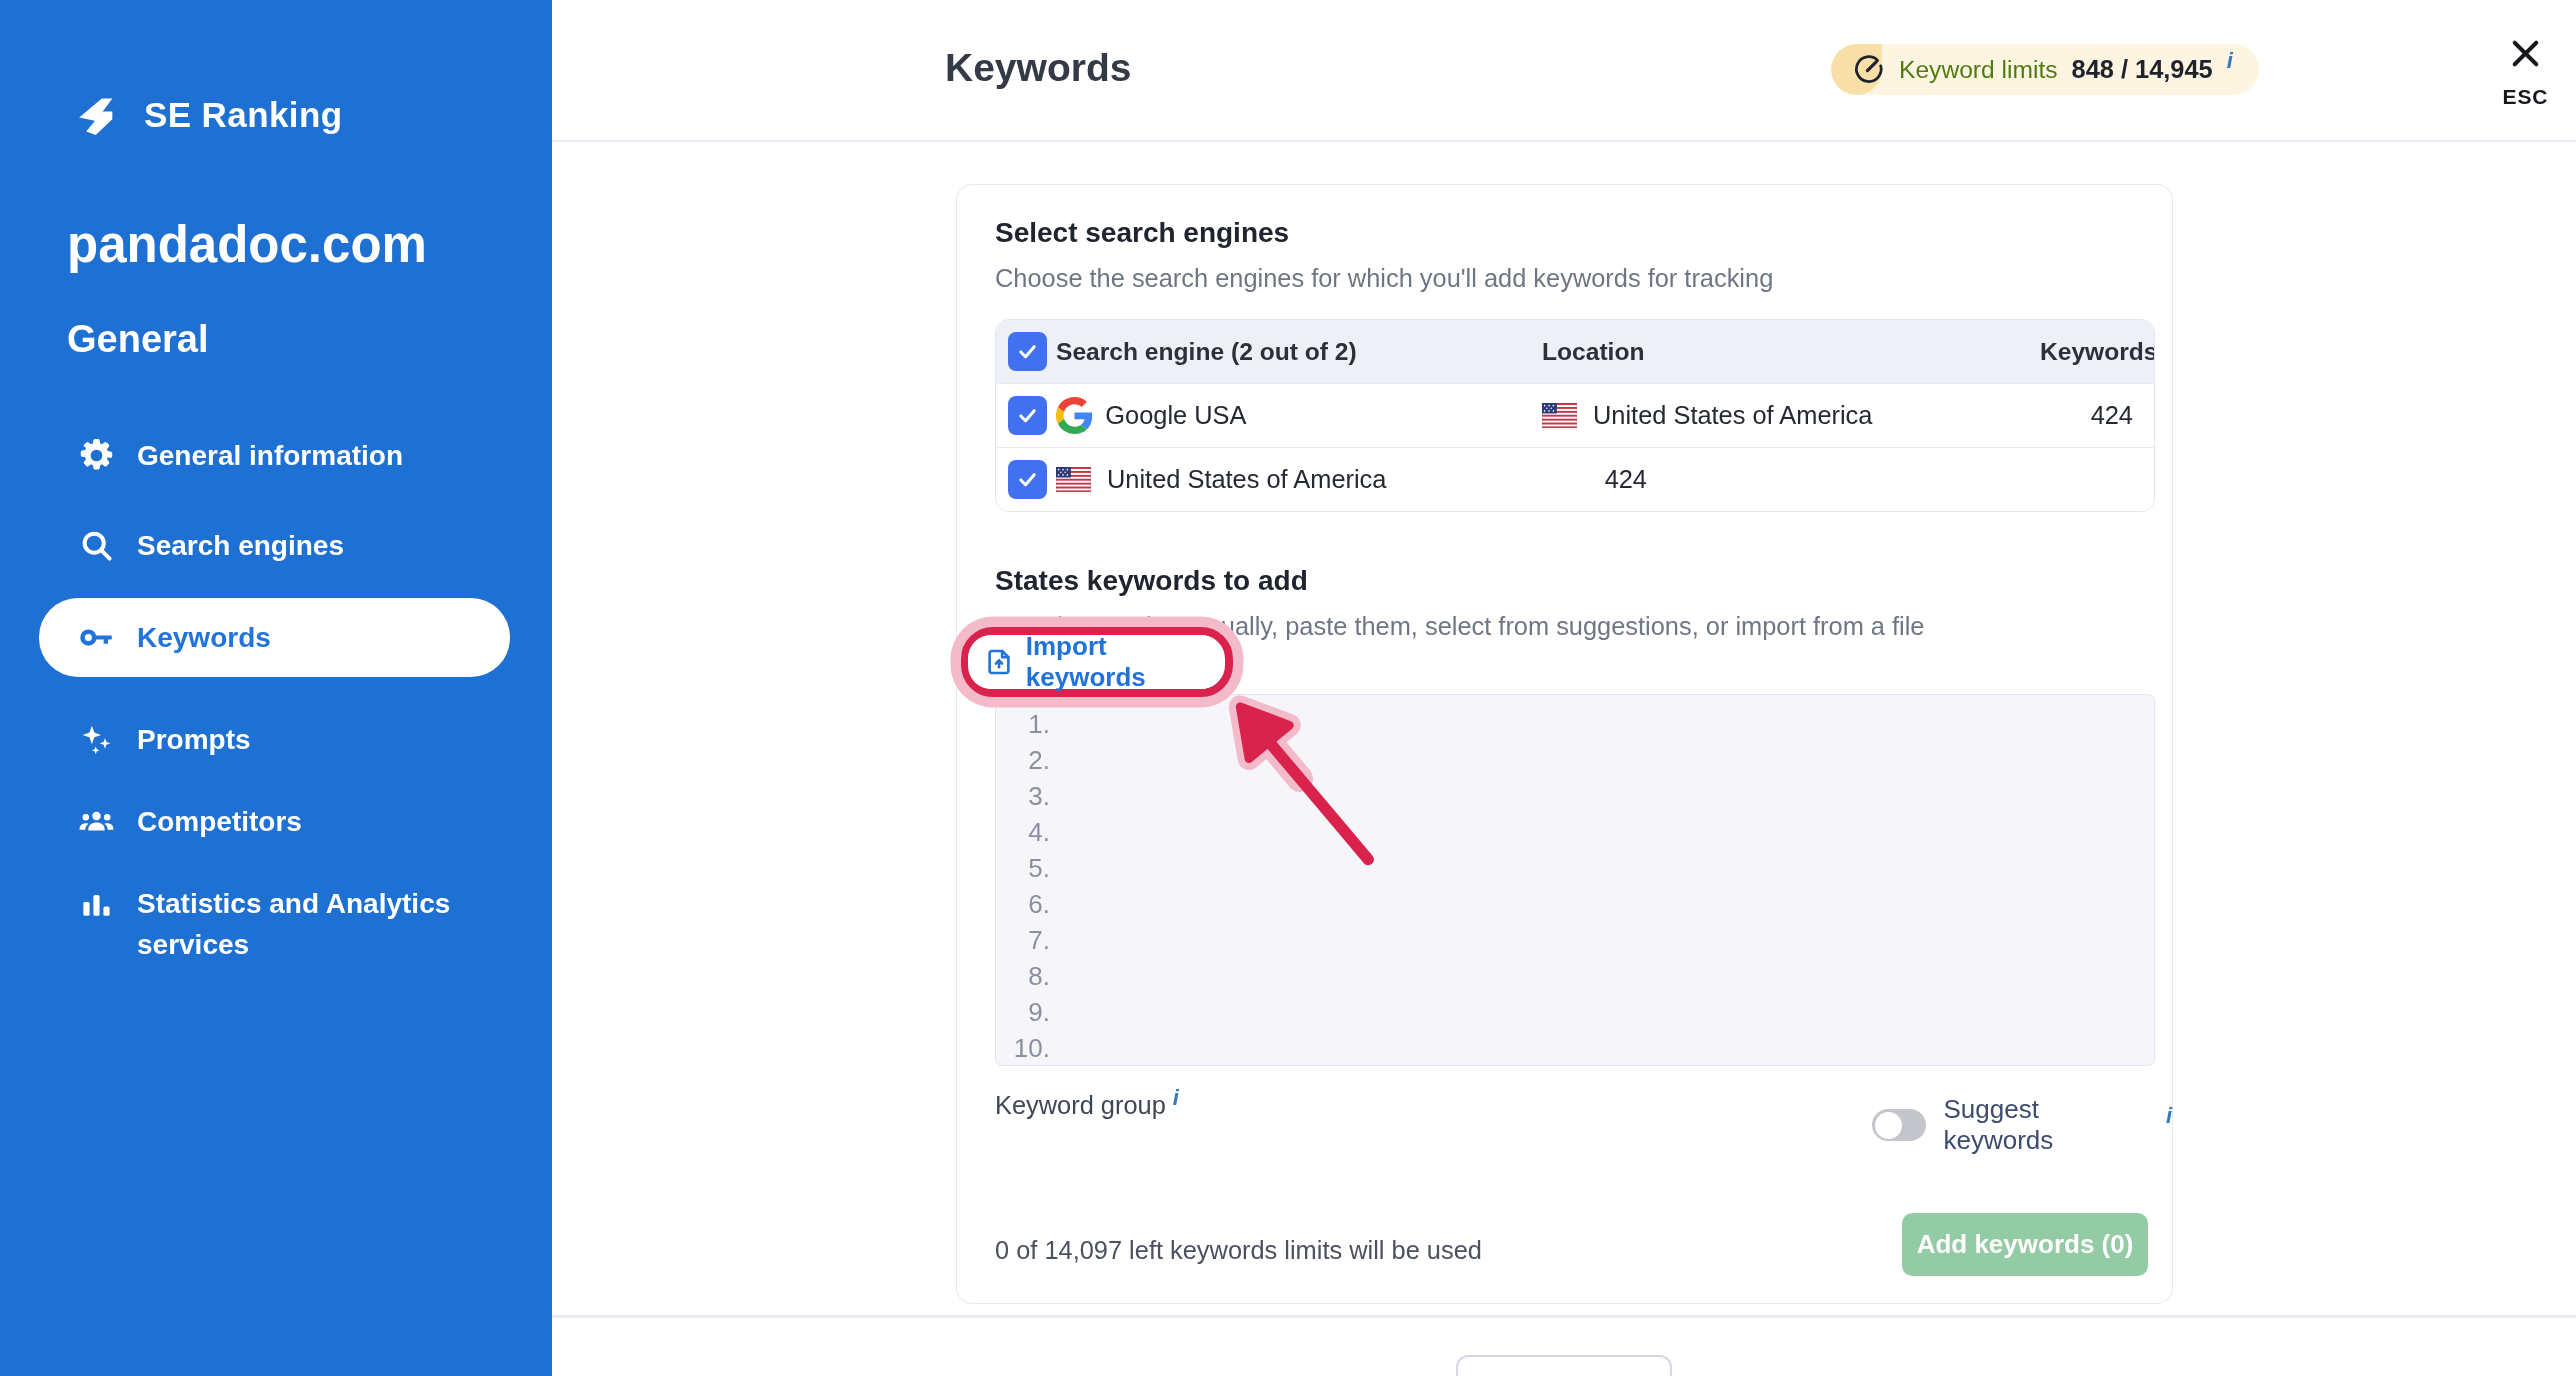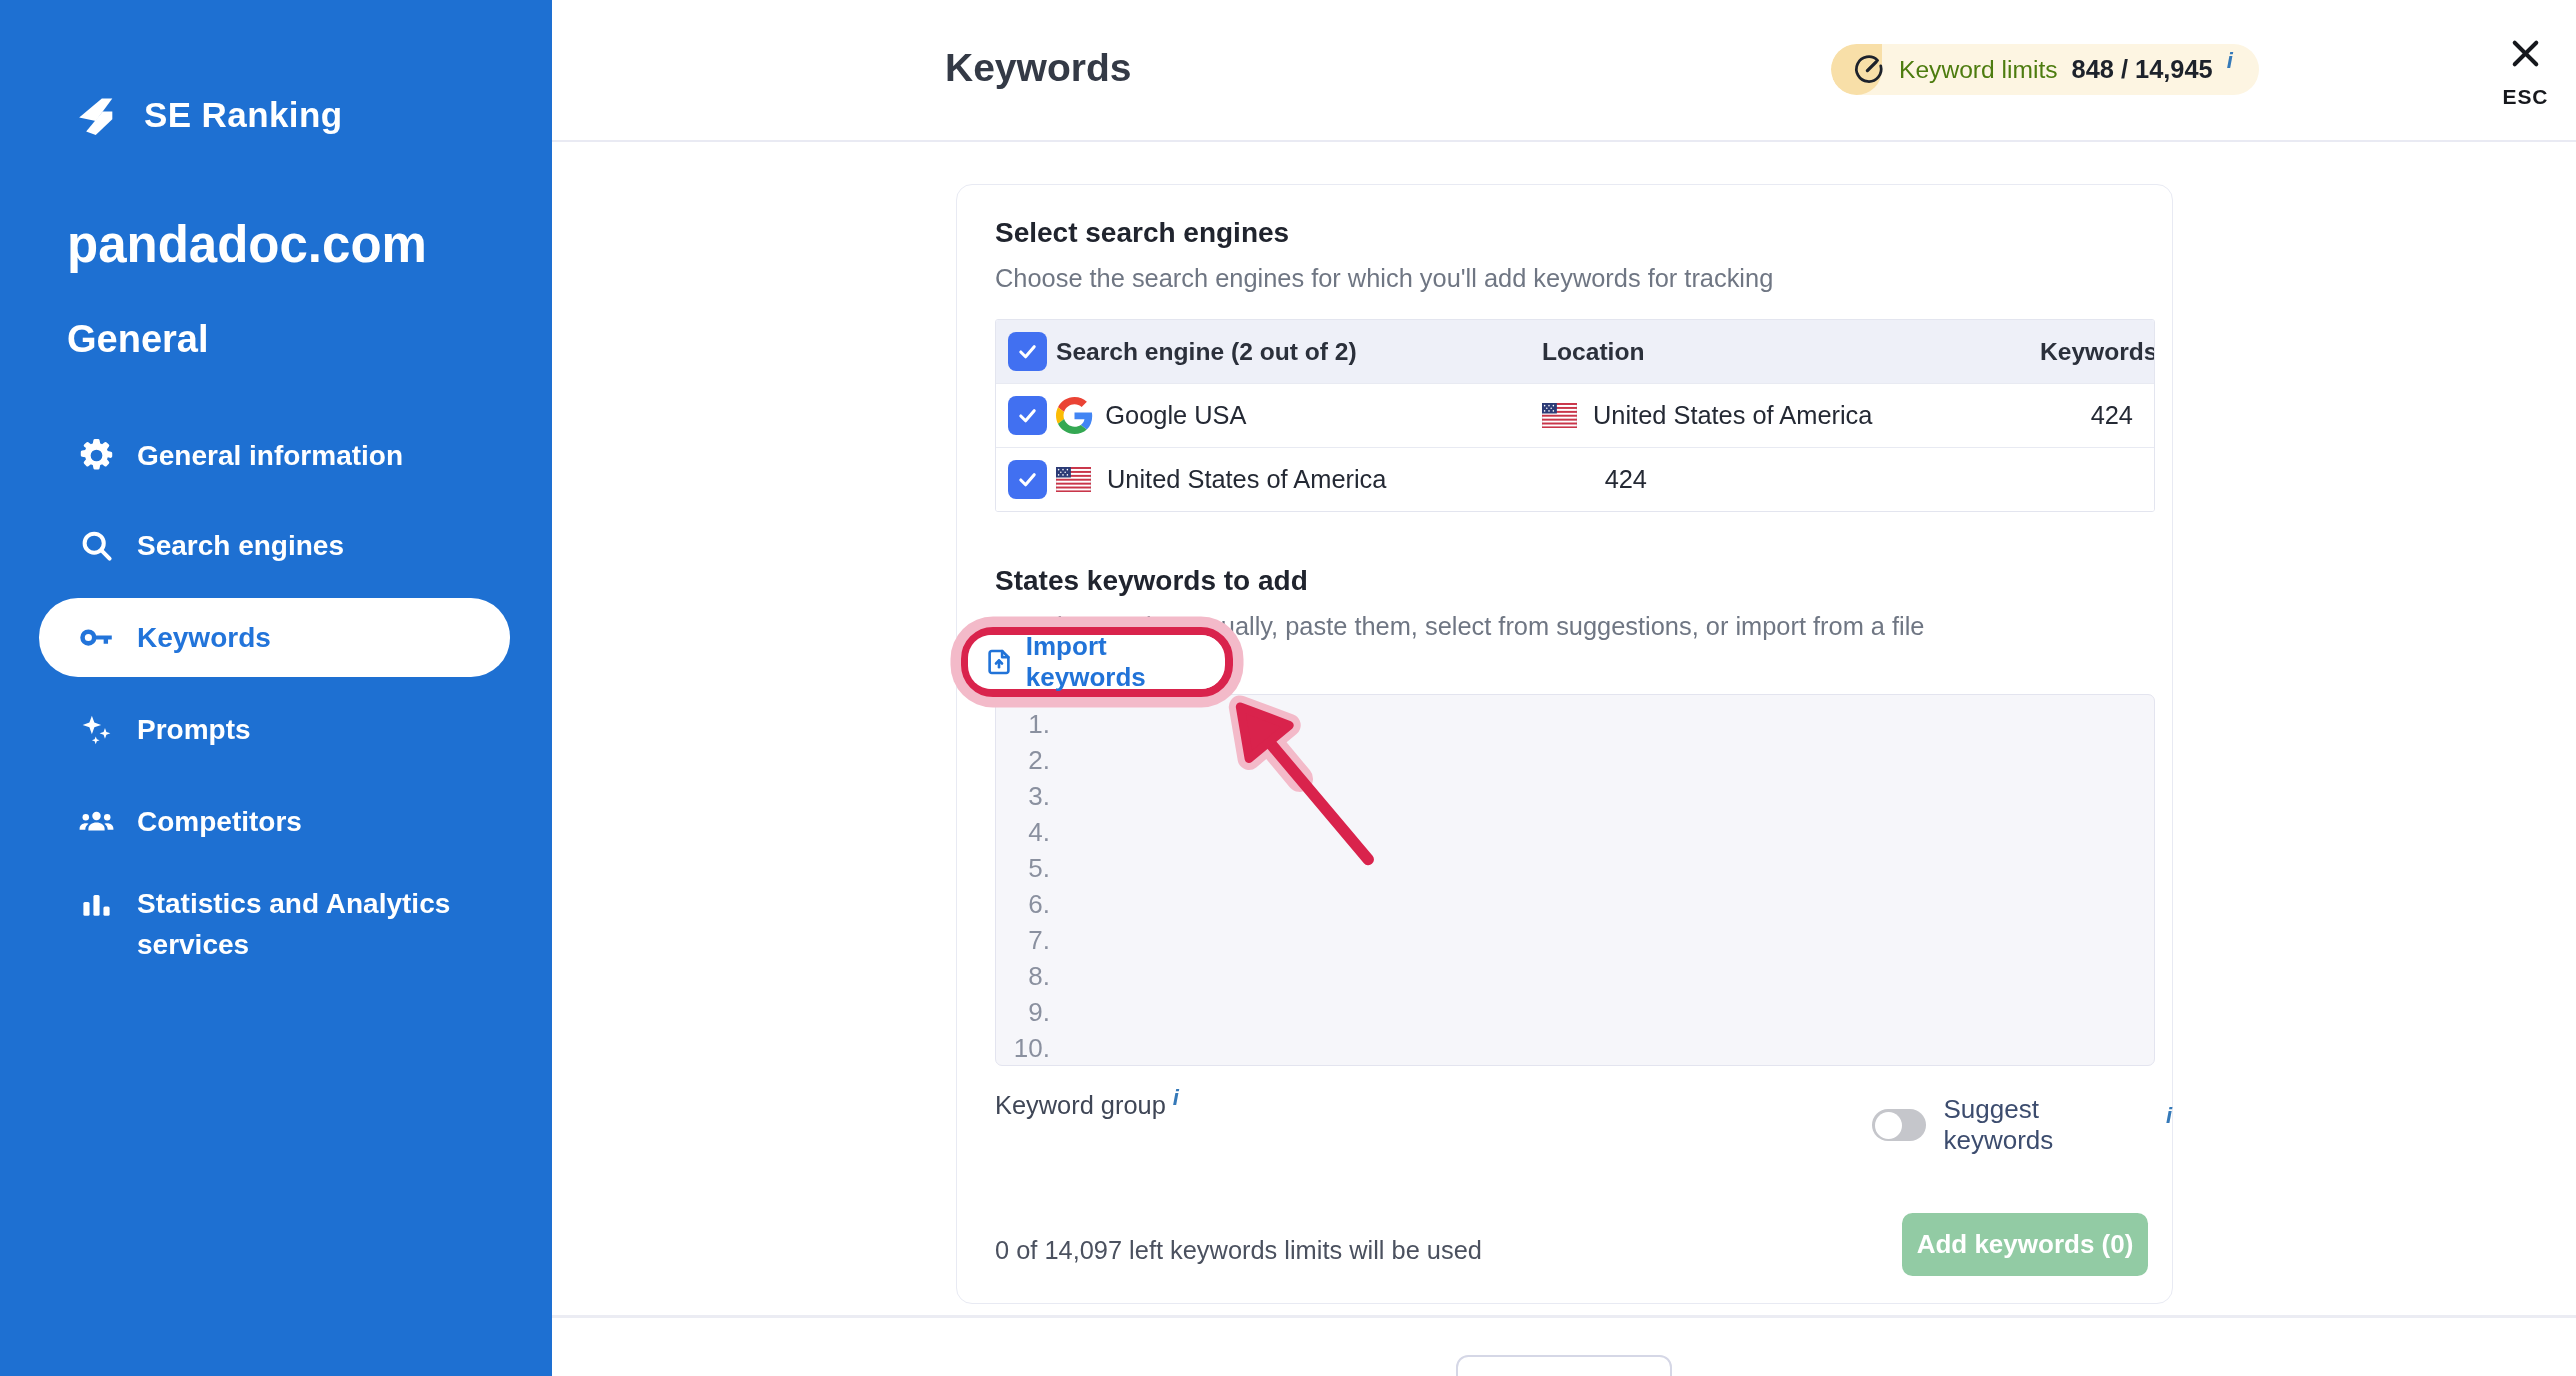--- a/index.html
+++ b/index.html
@@ -48,21 +48,21 @@
   .close-box { position:absolute; left:2495px; top:35px; width:61px; text-align:center; cursor:pointer; }
   .close-box .esc { font-size:21px; font-weight:bold; color:#16181d; margin-top:13px; letter-spacing:0.9px;text-align:center; }
   
   .card {
     position:absolute; left:956px; top:184px; width:1217px; height:1120px;
     background:#fff; border:1.8px solid #e8eaf3; border-radius:16px;
   }
   .h2 { position:absolute; left:38px; font-size:28px; font-weight:bold; color:#20242e; }
   .sub { position:absolute; left:38px; font-size:25.4px; color:#6f7683; }
   
-  .se-table { position:absolute; left:38px; top:134px; width:1160px; border:0.9px solid #e3e5ef; border-radius:3px; overflow:hidden; }
+  .se-table { position:absolute; left:38px; top:134px; width:1160px; border:0.9px solid #e3e5ef; border-radius:14px; overflow:hidden; }
   .t-row { display:flex; align-items:center; height:64px; background:#fff; border-top:0.9px solid #e8eaf2; }
   .t-row.head { height:63px; background:#eef0f8; border-top:none; }
   .cell-check { width:60px; padding-left:12.3px; }
   .checkbox {
     width:39px; height:39px; border-radius:8px; background:#4170f1;
     display:flex; align-items:center; justify-content:center; cursor:pointer;
   }
   .checkbox svg { display:block; }
   .cell-engine { flex:1; display:flex; align-items:center; gap:12.3px; font-size:25.4px; color:#242934; }
   .t-row.head .cell-engine { font-size:24.6px; font-weight:bold; color:#2b303b; }
@@ -158,21 +158,21 @@
     </div>
     <div class="nav-item active" style="top:182px;">
       <span class="nicon">
         <svg width="39" height="39" viewBox="0 0 24 24">
           <circle cx="7" cy="12" r="3.6" fill="none" stroke="#2274da" stroke-width="2.8"></circle>
           <path d="M10.6 10.7h10.8v2.6h-2.3v2.6h-2.7v-2.6h-5.8z" fill="#2274da"></path>
         </svg>
       </span>
       <span class="nlabel">Keywords</span>
     </div>
-    <div class="nav-item" style="top:274px;">
+    <div class="nav-item" style="top:284px;">
       <span class="nicon">
         <svg width="37" height="37" viewBox="0 0 24 24" fill="#ffffff">
           <path d="M9 3 L10.6 7.4 L15 9 L10.6 10.6 L9 15 L7.4 10.6 L3 9 L7.4 7.4 Z"></path>
           <path d="M17.5 11 L18.4 13.6 L21 14.5 L18.4 15.4 L17.5 18 L16.6 15.4 L14 14.5 L16.6 13.6 Z"></path>
           <path d="M11.5 16.5 L12.2 18.3 L14 19 L12.2 19.7 L11.5 21.5 L10.8 19.7 L9 19 L10.8 18.3 Z"></path>
         </svg>
       </span>
       <span class="nlabel">Prompts</span>
     </div>
     <div class="nav-item" style="top:366px;">

